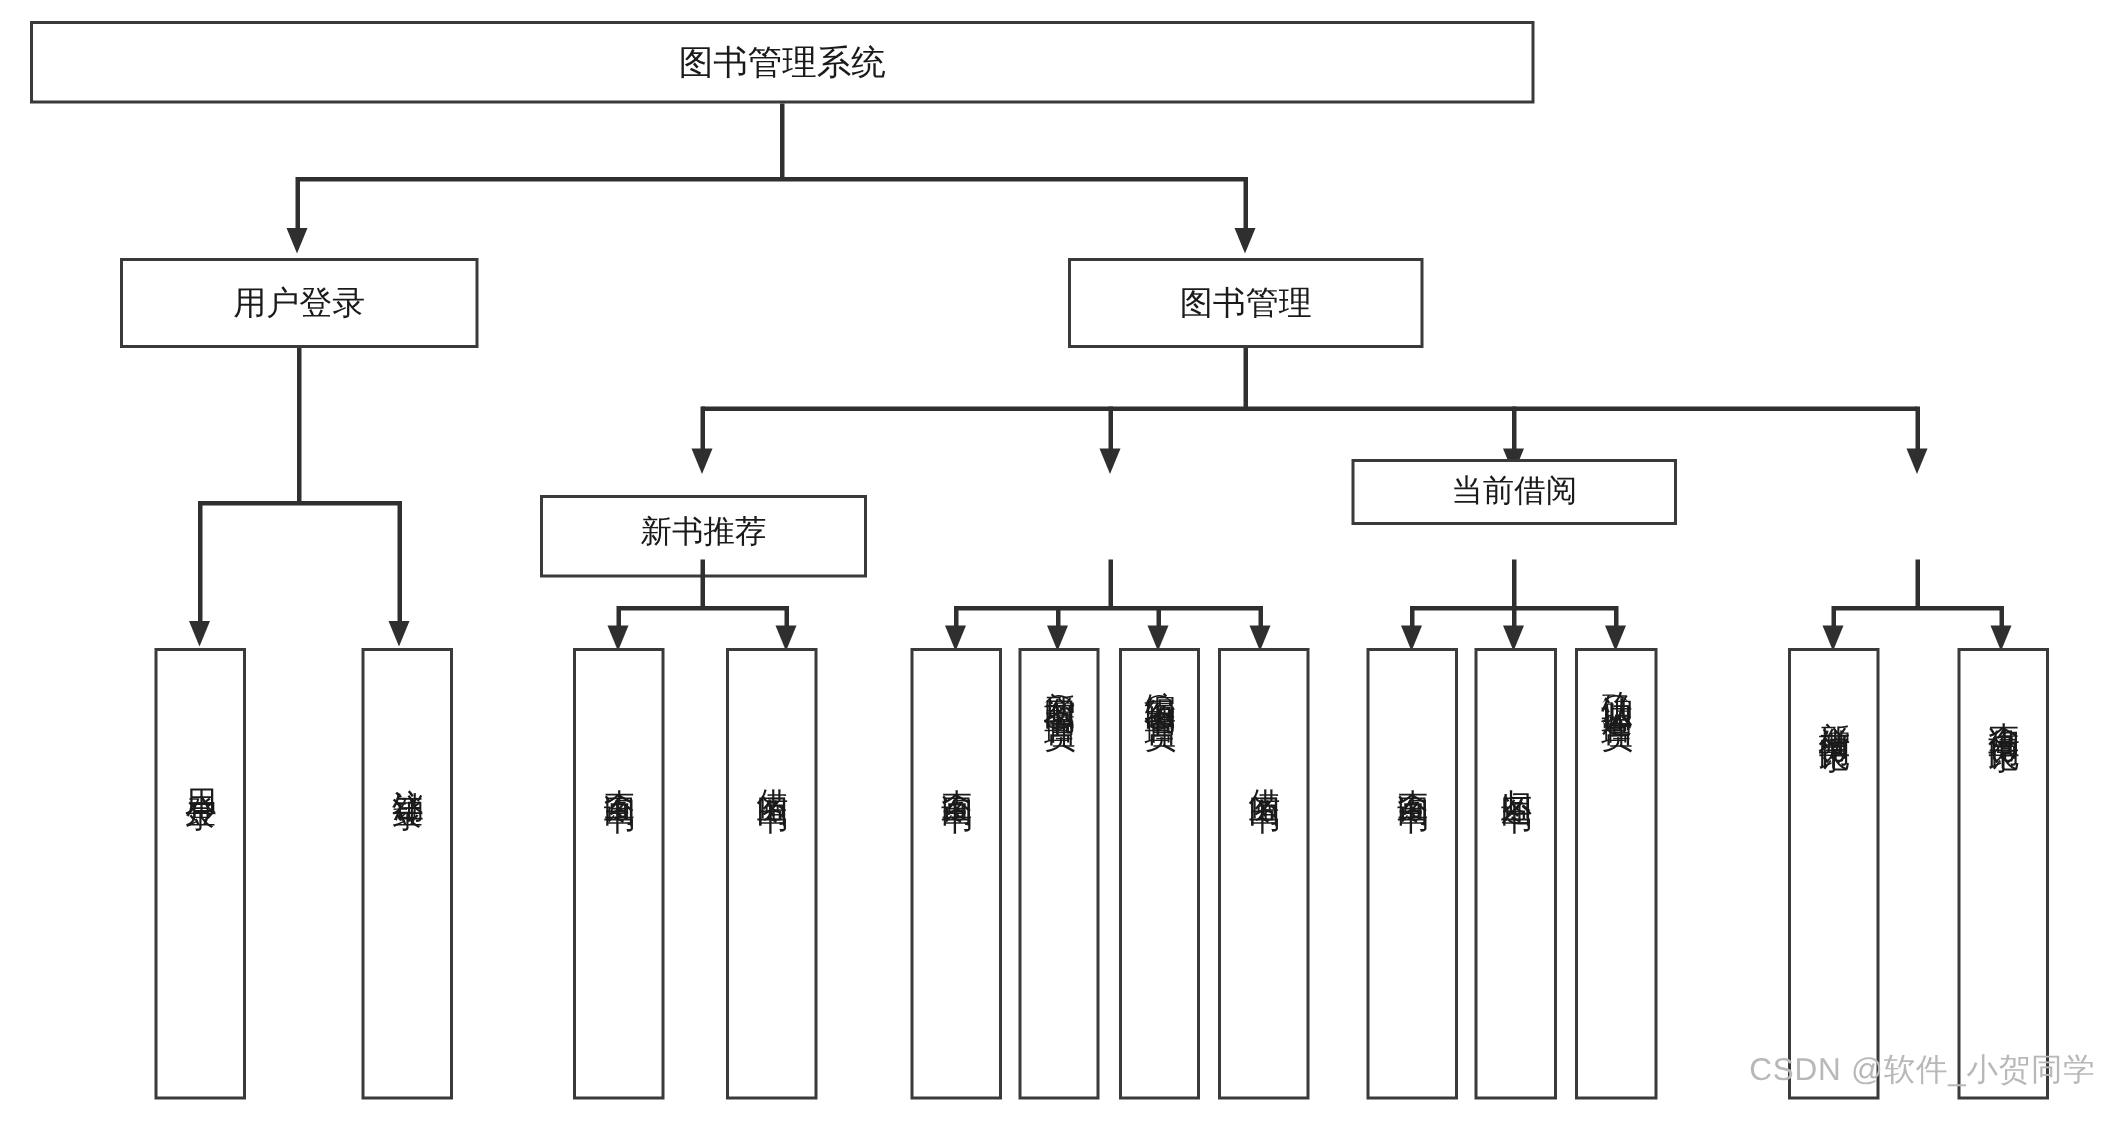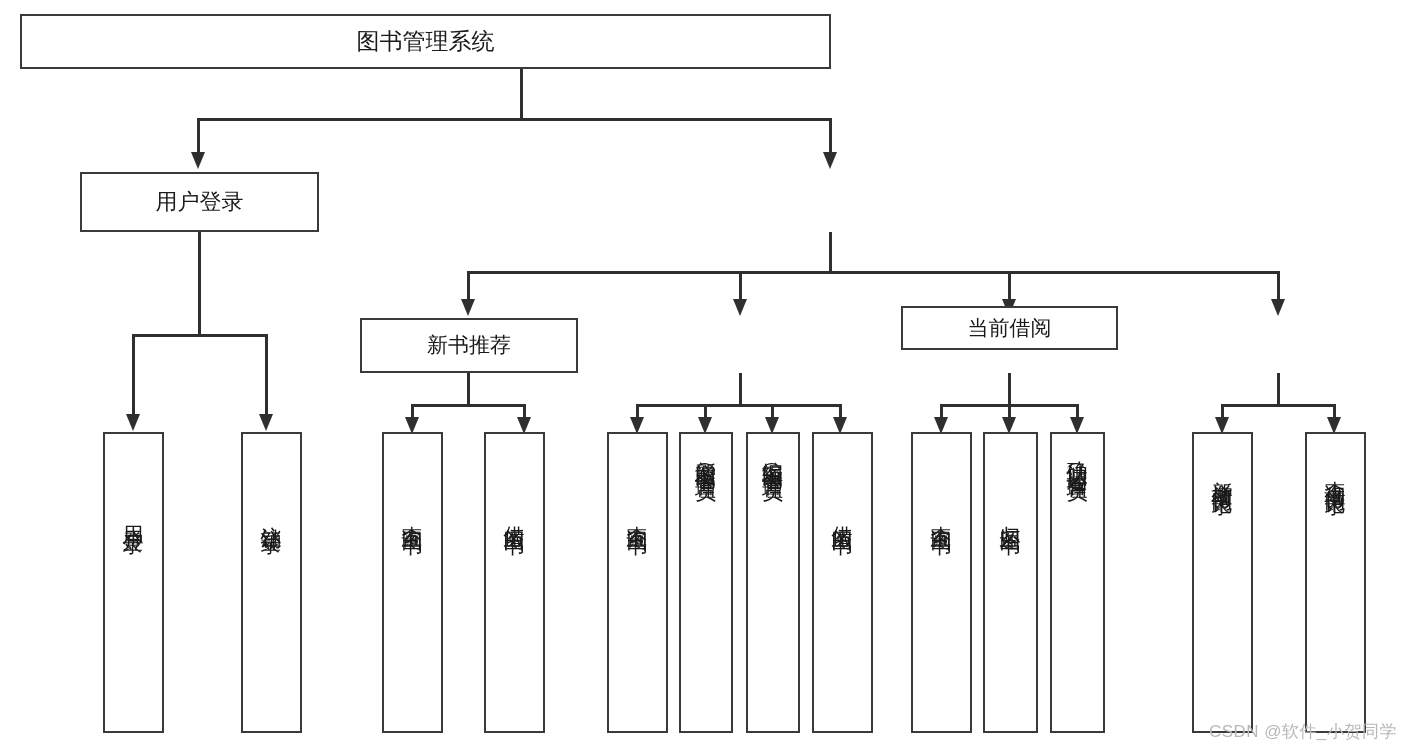--- a/index.html
+++ b/index.html
@@ -66,51 +66,54 @@
     width: 0;
     height: 0;
     border-left: 7px solid transparent;
     border-right: 7px solid transparent;
     border-top: 17px solid #2f2f2f;
   }
   
   #watermark {
     position: absolute;
     right: 8px;
-    bottom: 4px;
-    font-size: 17px;
+    bottom: 20px;
+    font-size: 21px;
     color: #b8b8b8;
     white-space: nowrap;
     letter-spacing: 0.5px;
     text-align: right;
   }
 </style>
 </head>
 <body>
 
 <div id="canvas">
 
-  <div class="node root" style="left:20px; top:14px; width:811px; height:55px;">
+  <div class="node root" style="left:20px; top:14px; width:1003px; height:55px;">
     <span>图书管理系统</span>
   </div>
 
   <div class="conn vline" style="left:520px; top:69px; width:2.5px; height:50px;"></div>
 
   <div class="conn hline" style="left:198px; top:118px; width:634px; height:2.5px;"></div>
 
   <div class="conn vline" style="left:197px; top:118px; width:2.5px; height:36px;"></div>
   <div class="arrow" style="left:191px; top:152px;"></div>
 
   <div class="conn vline" style="left:829px; top:118px; width:2.5px; height:36px;"></div>
   <div class="arrow" style="left:823px; top:152px;"></div>
 
   <div class="node level1" style="left:80px; top:172px; width:239px; height:60px;">
     <span>用户登录</span>
   </div>
 
+  <div class="node level1" style="left:712px; top:172px; width:237px; height:60px;">
+    <span>图书管理</span>
+  </div>
 
   <div class="conn vline" style="left:198px; top:232px; width:2.5px; height:103px;"></div>
   <div class="conn hline" style="left:133px; top:334px; width:134px; height:2.5px;"></div>
   <div class="conn vline" style="left:132px; top:334px; width:2.5px; height:82px;"></div>
   <div class="arrow" style="left:126px; top:414px;"></div>
   <div class="conn vline" style="left:265px; top:334px; width:2.5px; height:82px;"></div>
   <div class="arrow" style="left:259px; top:414px;"></div>
 
   <div class="conn vline" style="left:829px; top:232px; width:2.5px; height:40px;"></div>
   <div class="conn hline" style="left:468px; top:271px; width:810px; height:2.5px;"></div>
@@ -120,21 +123,21 @@
 
   <div class="conn vline" style="left:739px; top:271px; width:2.5px; height:30px;"></div>
   <div class="arrow" style="left:733px; top:299px;"></div>
 
   <div class="conn vline" style="left:1008px; top:271px; width:2.5px; height:30px;"></div>
   <div class="arrow" style="left:1002px; top:299px;"></div>
 
   <div class="conn vline" style="left:1277px; top:271px; width:2.5px; height:30px;"></div>
   <div class="arrow" style="left:1271px; top:299px;"></div>
 
-  <div class="node level2" style="left:360px; top:318px; width:218px; height:55px;">
+  <div class="node level2" style="left:360px; top:330px; width:218px; height:55px;font-family:Liberation Mono, monospace;">
     <span>新书推荐</span>
   </div>
   <div class="node level2" style="left:901px; top:306px; width:217px; height:44px;">
     <span>当前借阅</span>
   </div>
 
   <div class="conn vline" style="left:467px; top:373px; width:2.5px; height:32px;"></div>
   <div class="conn hline" style="left:412px; top:404px; width:113px; height:2.5px;"></div>
   <div class="conn vline" style="left:411px; top:404px; width:2.5px; height:15px;"></div>
   <div class="arrow" style="left:405px; top:417px;"></div>

